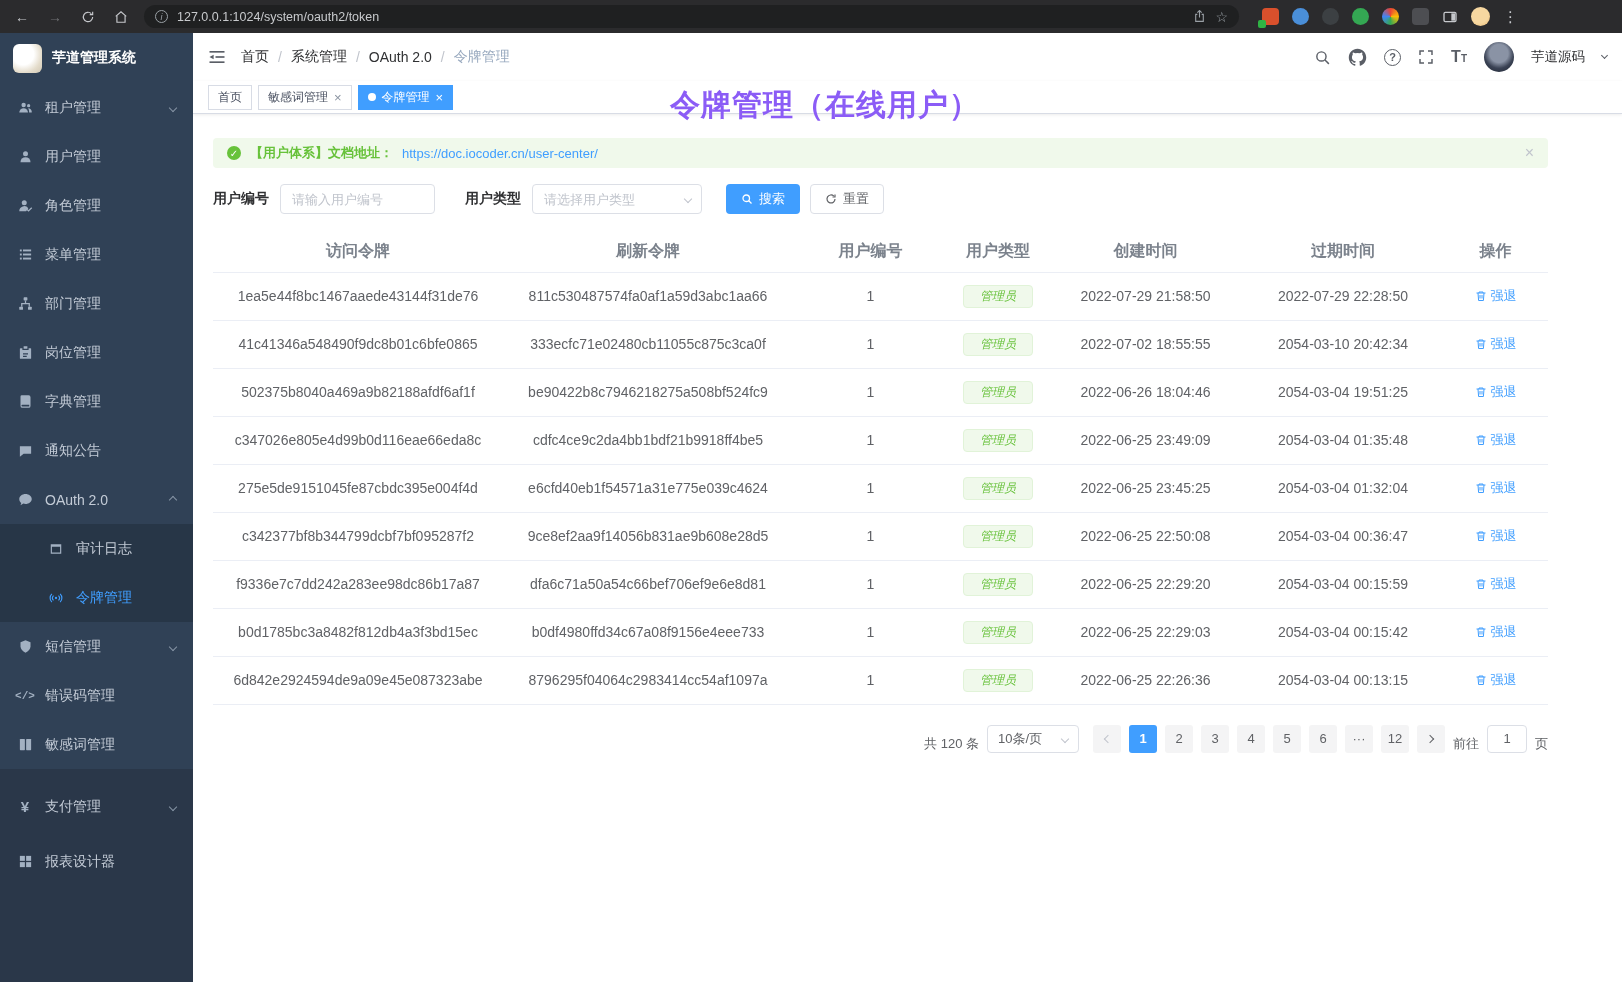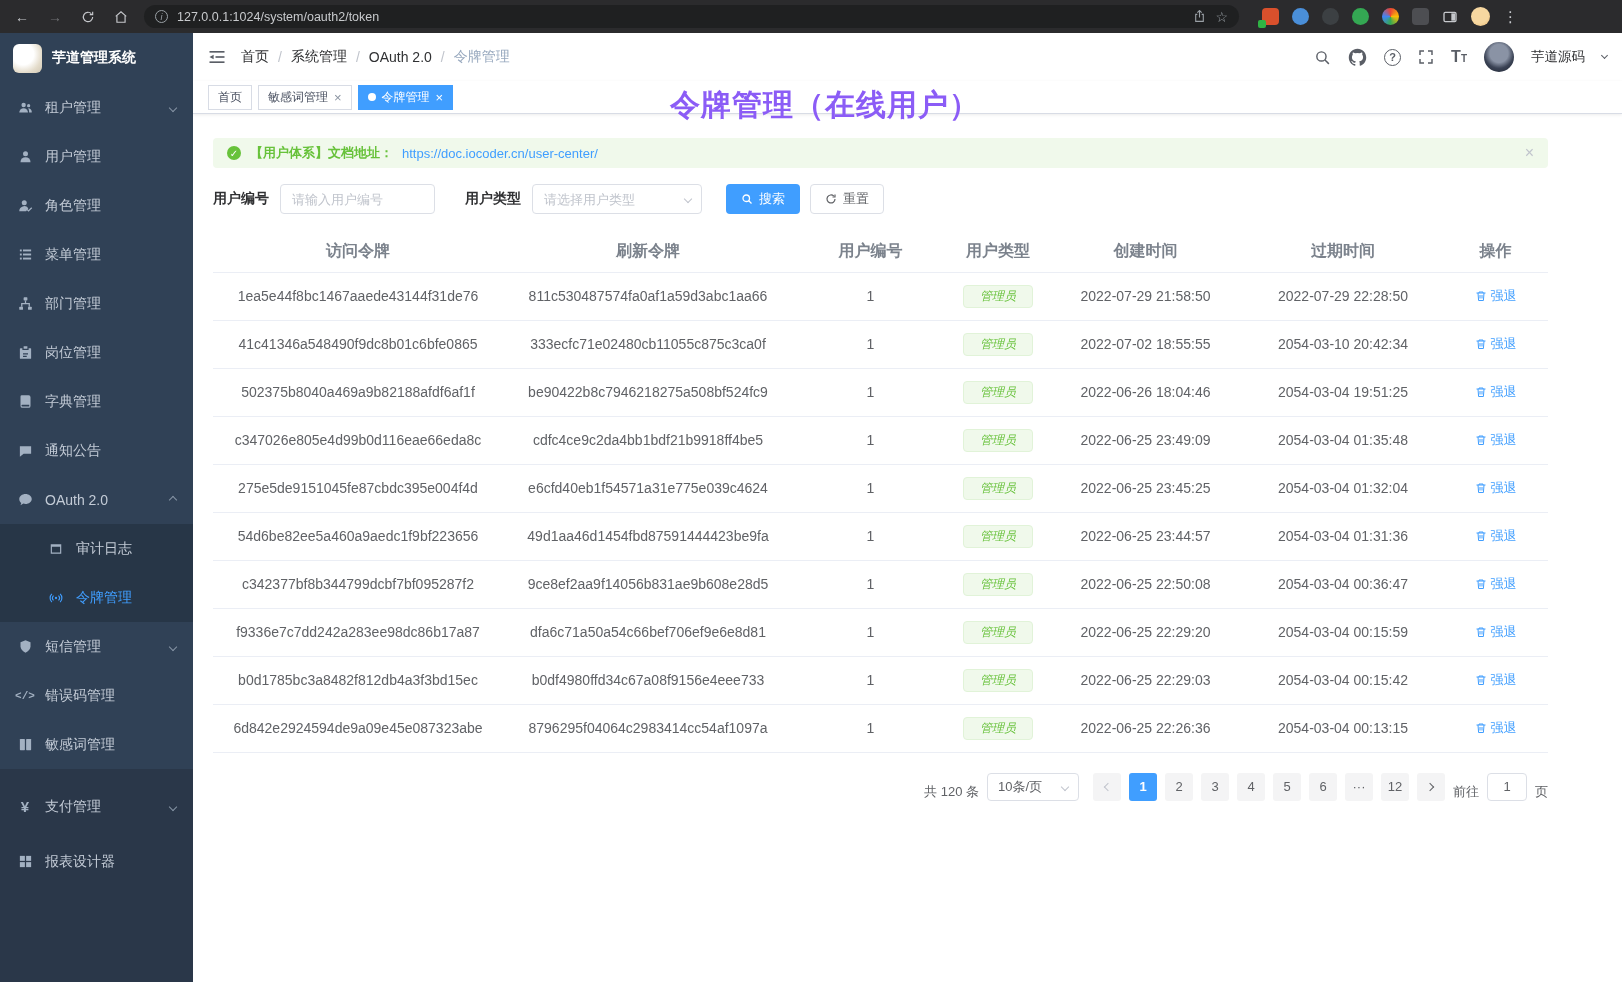--- a/index.html
+++ b/index.html
@@ -528,34 +528,20 @@
             <td>2022-06-25 23:45:25</td>
             <td>2054-03-04 01:32:04</td>
             <td><span class="link">
                   <svg width="12" height="12" viewBox="0 0 24 24" fill="none" stroke="#409eff" stroke-width="2">
                     <path d="M3 6h18M8 6V4h8v2M6 6l1.2 15h9.6L18 6M10 10v7M14 10v7"></path>
                   </svg>
                   <span>强退</span>
                 </span></td>
           </tr>
           <tr>
-            <td>54d6be82ee5a460a9aedc1f9bf223656</td>
-            <td>49d1aa46d1454fbd87591444423be9fa</td>
-            <td>1</td>
-            <td><span class="tag-success">管理员</span></td>
-            <td>2022-06-25 23:44:57</td>
-            <td>2054-03-04 01:31:36</td>
-            <td><span class="link">
-                  <svg width="12" height="12" viewBox="0 0 24 24" fill="none" stroke="#409eff" stroke-width="2">
-                    <path d="M3 6h18M8 6V4h8v2M6 6l1.2 15h9.6L18 6M10 10v7M14 10v7"></path>
-                  </svg>
-                  <span>强退</span>
-                </span></td>
-          </tr>
-          <tr>
             <td>c342377bf8b344799dcbf7bf095287f2</td>
             <td>9ce8ef2aa9f14056b831ae9b608e28d5</td>
             <td>1</td>
             <td><span class="tag-success">管理员</span></td>
             <td>2022-06-25 22:50:08</td>
             <td>2054-03-04 00:36:47</td>
             <td><span class="link">
                   <svg width="12" height="12" viewBox="0 0 24 24" fill="none" stroke="#409eff" stroke-width="2">
                     <path d="M3 6h18M8 6V4h8v2M6 6l1.2 15h9.6L18 6M10 10v7M14 10v7"></path>
                   </svg>

